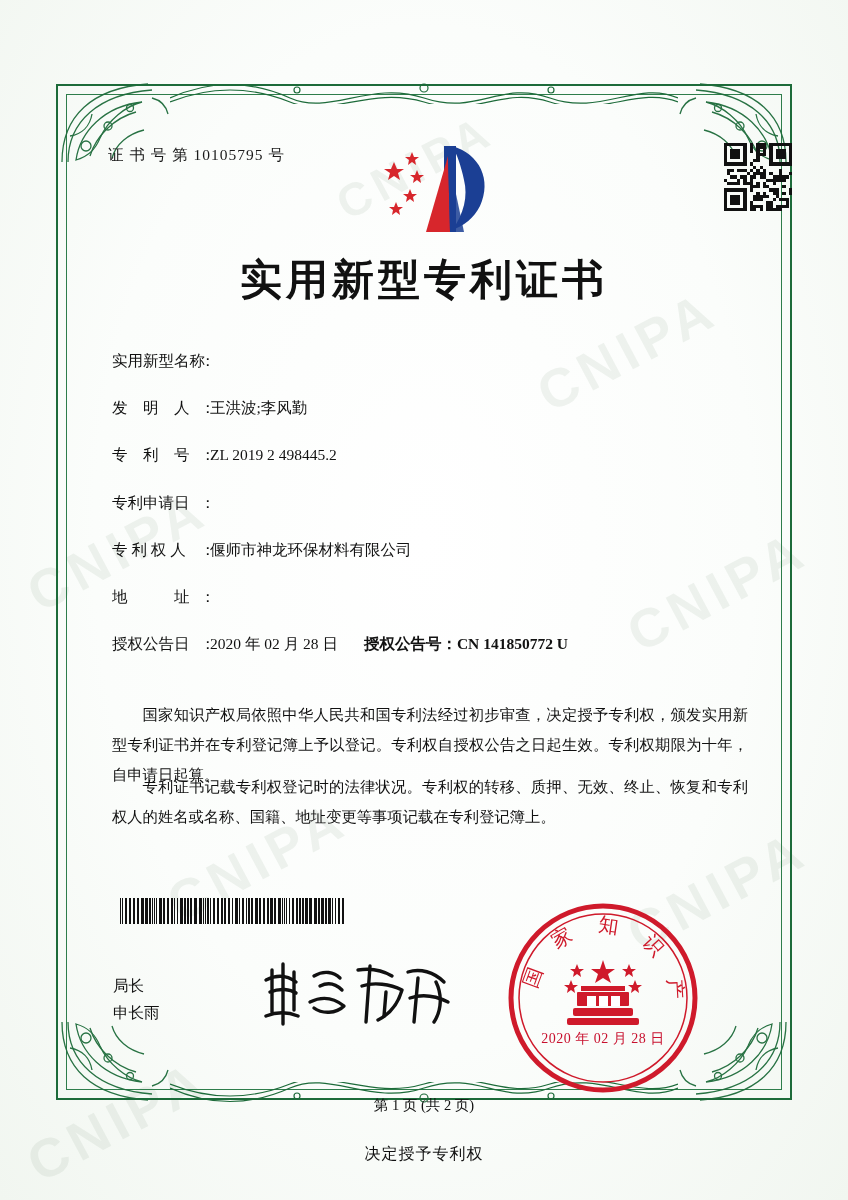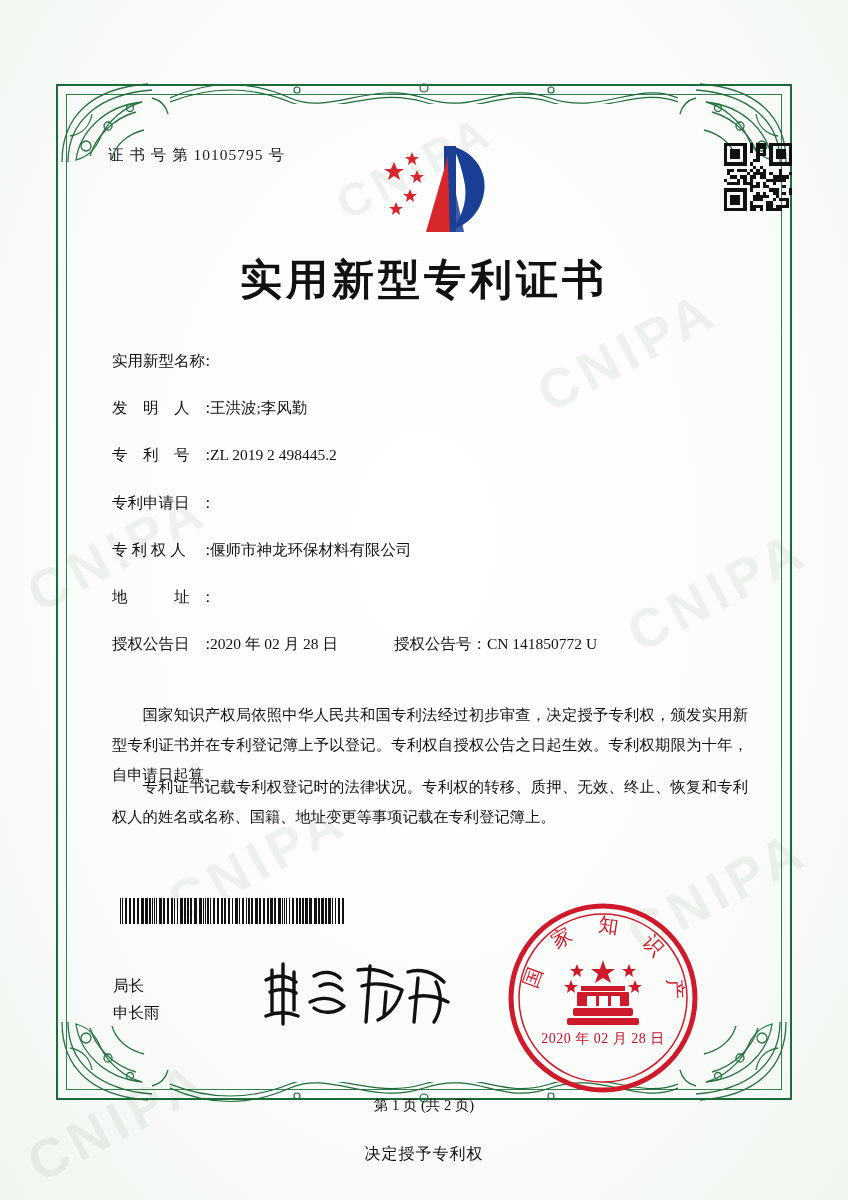--- a/index.html
+++ b/index.html
@@ -105,21 +105,21 @@
   .field-label{
     width:88px;
     flex:0 0 88px;
     letter-spacing:0px;
     white-space:nowrap;
   }
   .field-colon{width:10px;flex:0 0 10px;}
   .field-value{flex:1;}
 
   .two-col{display:flex;align-items:center;}
-  .two-col .right-part{margin-left:56px;display:flex;}
+  .two-col .right-part{margin-left:26px;display:flex;font-weight:bold;}
 
   
   .para{
     position:absolute;left:112px;width:636px;
     font-size:15.3px;line-height:1.95;color:#111;
     text-align:justify;
     text-indent:2em;
   }
   .para1{top:700px;}
   .para2{top:772px;}

